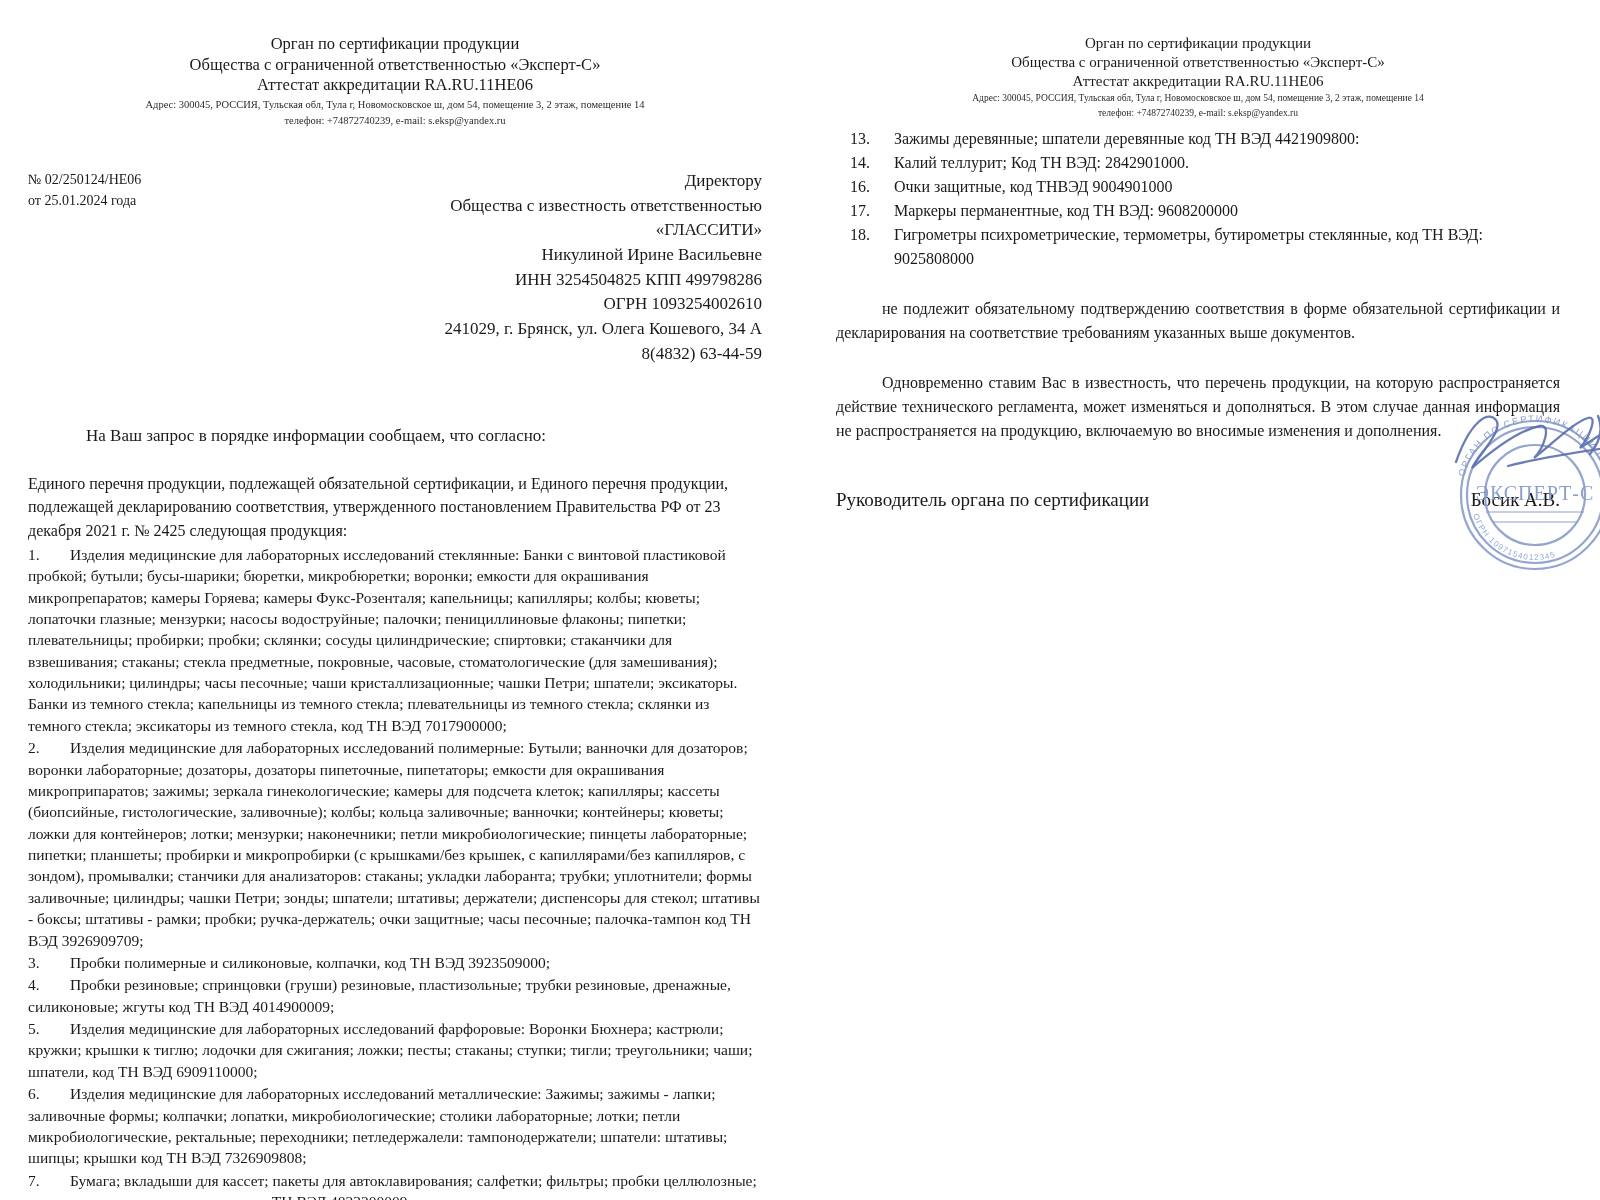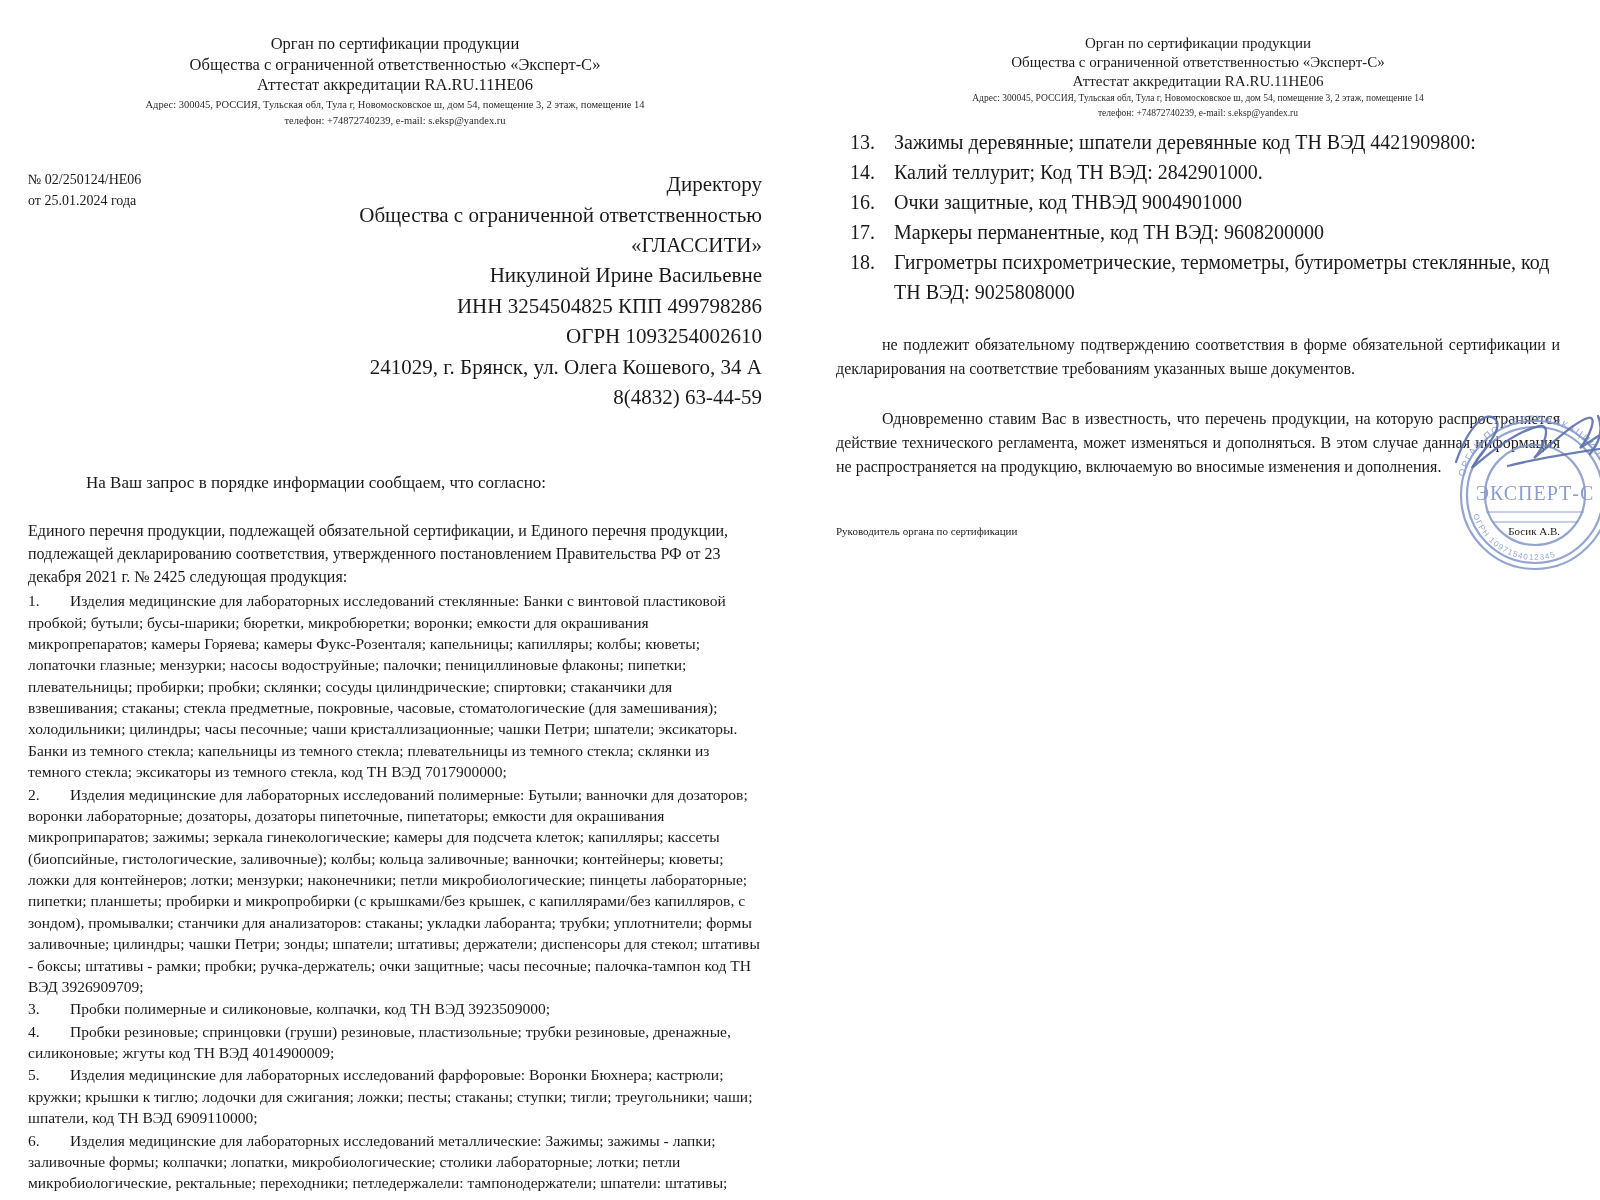--- a/index.html
+++ b/index.html
@@ -71,21 +71,21 @@
     align-items: flex-start;
     margin-top: 42px;
   }
   .refno {
     font-size: 14px;
     line-height: 1.5;
     white-space: nowrap;
   }
   .addressee {
     text-align: right;
-    font-size: 21px;
+    font-size: 17px;
     line-height: 1.45;
   }
 
   
   .intro {
     margin-top: 60px;
     font-size: 17px;
     text-indent: 58px;
   }
   .basis {
@@ -107,21 +107,21 @@
     width: 42px;
     vertical-align: top;
   }
   .item .txt {
     display: inline;
   }
 
   
   .rlist {
     margin-top: 8px;
-    font-size: 20px;
+    font-size: 16px;
     line-height: 1.5;
   }
   .rrow {
     display: flex;
     align-items: baseline;
   }
   .rrow .rnum {
     width: 58px;
     flex: 0 0 58px;
     text-align: left;
@@ -137,21 +137,21 @@
     font-size: 16px;
     line-height: 1.5;
     text-align: justify;
     text-indent: 46px;
   }
   .signrow {
     margin-top: 46px;
     display: flex;
     justify-content: space-between;
     align-items: flex-start;
-    font-size: 11px;
+    font-size: 19px;
     position: relative;
   }
   .sign-name {
     white-space: nowrap;
   }
 
   
   .stamp {
     position: absolute;
     left: 640px;
@@ -184,21 +184,21 @@
       <div class="lh-small">телефон: +74872740239, e-mail: s.eksp@yandex.ru</div>
     </div>
 
     <div class="headerblock">
       <div class="refno">
         <div>№ 02/250124/НЕ06</div>
         <div>от 25.01.2024 года</div>
       </div>
       <div class="addressee">
         <div>Директору</div>
-        <div>Общества с ограниченной ответственностью</div>
+        <div>Общества с известность ответственностью</div>
         <div>«ГЛАССИТИ»</div>
         <div>Никулиной Ирине Васильевне</div>
         <div>ИНН 3254504825 КПП 499798286</div>
         <div>ОГРН 1093254002610</div>
         <div>241029, г. Брянск, ул. Олега Кошевого, 34 А</div>
         <div>8(4832) 63-44-59</div>
       </div>
     </div>
 
     <div class="intro">На Ваш запрос в порядке информации сообщаем, что согласно:</div>

